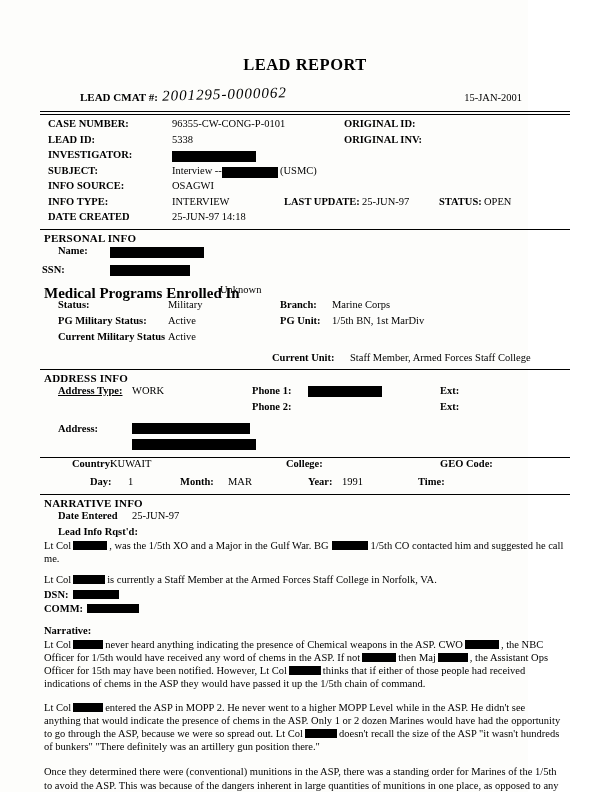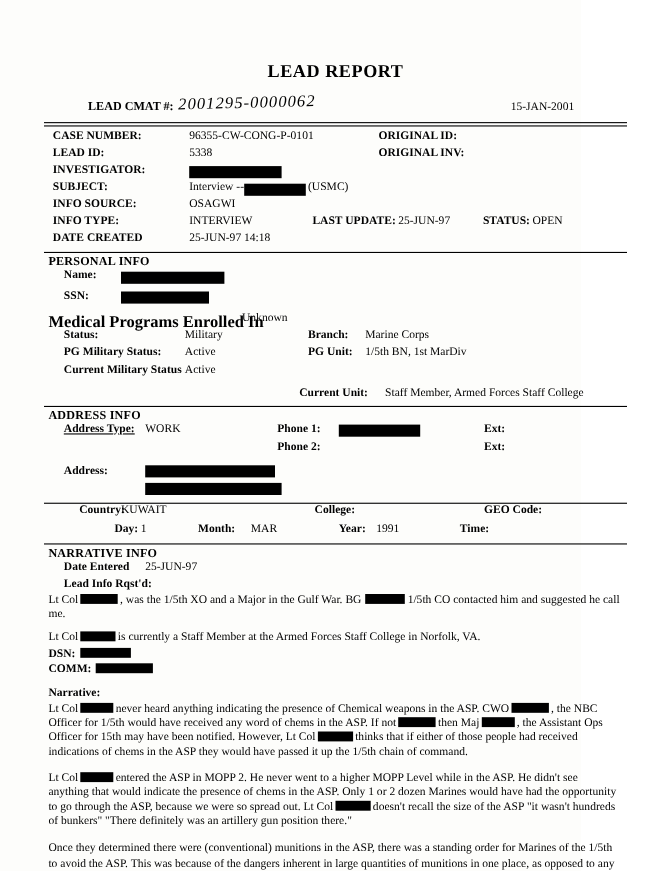--- a/index.html
+++ b/index.html
@@ -190,21 +190,21 @@
     </div>
     <hr class="hr-thin" style="margin-top:2px;">
 
     <div class="section">
       <div class="sec-title">PERSONAL INFO</div>
       <div class="pi-row">
         <span class="abs lbl" style="left:18px;">Name:</span>
         <span class="abs redact" style="left:70px; top:2px; width:94px; height:11px;"></span>
       </div>
       <div class="pi-row" style="height:20px;">
-        <span class="abs lbl" style="left:18px; top:3px;">SSN:</span>
+        <span class="abs lbl" style="left:2px; top:3px;">SSN:</span>
         <span class="abs redact" style="left:70px; top:4px; width:80px; height:11px;"></span>
       </div>
       <div class="pi-row" style="height:18px;">
         <span class="abs lbl" style="left:4px; top:4px; font-size:15px;">Medical Programs Enrolled In</span>
         <span class="abs val" style="left:180px; top:3px;">Unknown</span>
       </div>
       <div class="pi-row">
         <span class="abs lbl" style="left:18px;">Status:</span>
         <span class="abs val" style="left:128px;">Military</span>
         <span class="abs lbl" style="left:240px;">Branch:</span>
@@ -249,21 +249,21 @@
     <hr class="hr-thin">
 
     <div class="section">
       <div class="pi-row">
         <span class="abs lbl" style="left:32px;font-family:Liberation Serif, serif;">Country:</span>
         <span class="abs val" style="left:70px;">KUWAIT</span>
         <span class="abs lbl" style="left:246px;">College:</span>
         <span class="abs lbl" style="left:400px;">GEO Code:</span>
       </div>
       <div class="pi-row" style="height:20px;">
-        <span class="abs lbl" style="left:64px; top:2px;">Day:</span>
+        <span class="abs lbl" style="left:50px; top:2px;">Day:</span>
         <span class="abs val" style="left:88px; top:2px;">1</span>
         <span class="abs lbl" style="left:140px; top:2px;">Month:</span>
         <span class="abs val" style="left:188px; top:2px;">MAR</span>
         <span class="abs lbl" style="left:268px; top:2px;">Year:</span>
         <span class="abs val" style="left:302px; top:2px;">1991</span>
         <span class="abs lbl" style="left:378px; top:2px;">Time:</span>
       </div>
     </div>
     <hr class="hr-thin">
 

